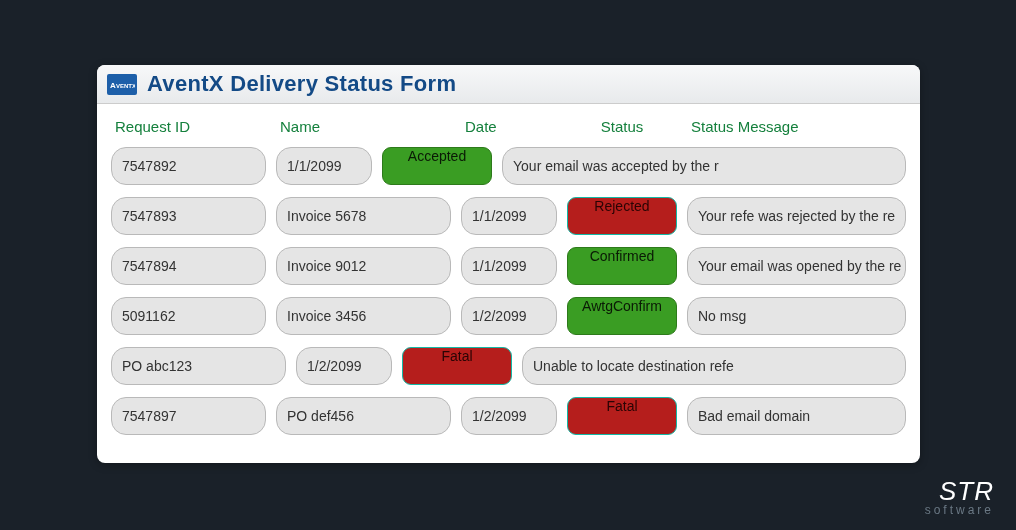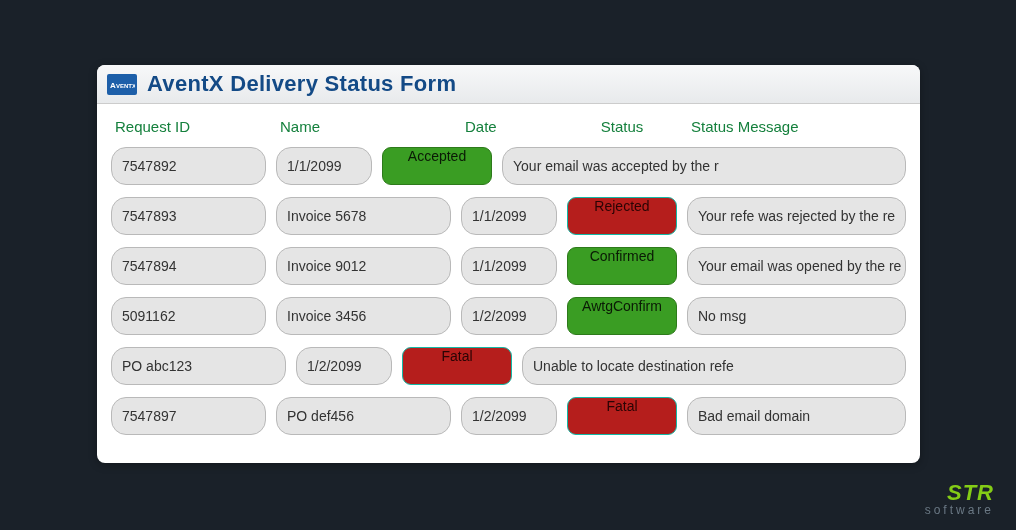--- a/index.html
+++ b/index.html
@@ -90,25 +90,25 @@
   .footer-brand {
     position: absolute;
     right: 22px;
     bottom: 14px;
     color: #6a7884;
     font-size: 11px;
     text-align: right;
     line-height: 1;
   }
   .footer-brand .big {
-    font-size: 22px;
-    font-weight: 700;
+    font-size: 26px;
+    font-weight: 400;
     font-style: italic;
     letter-spacing: 1px;
-    color: #84cc16;
+    color: #ffffff;
   }
   .footer-brand .small {
     font-size: 12px;
     letter-spacing: 3px;
     color: #6a7884;
   }
 </style>
 </head>
 <body>
 

